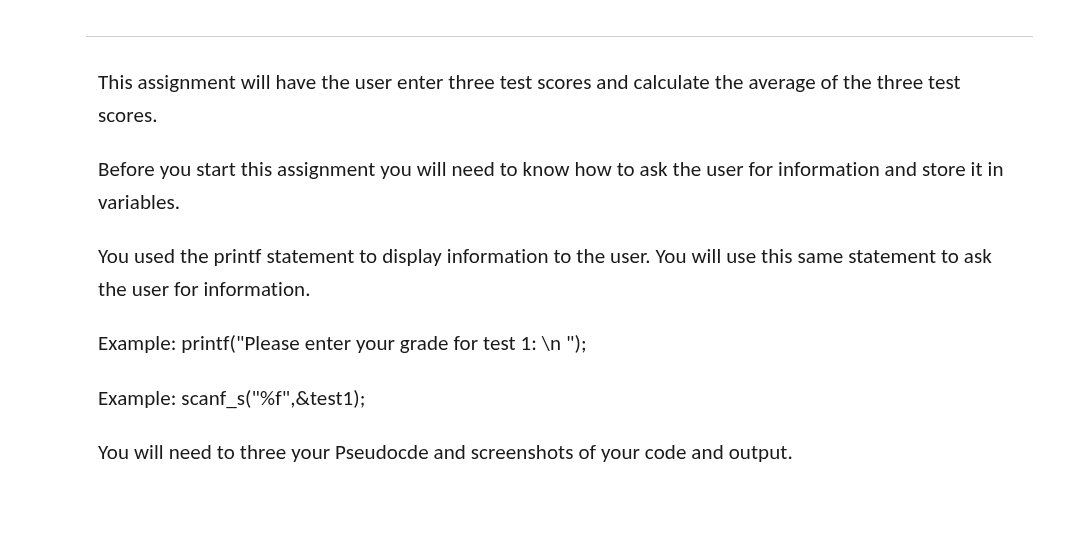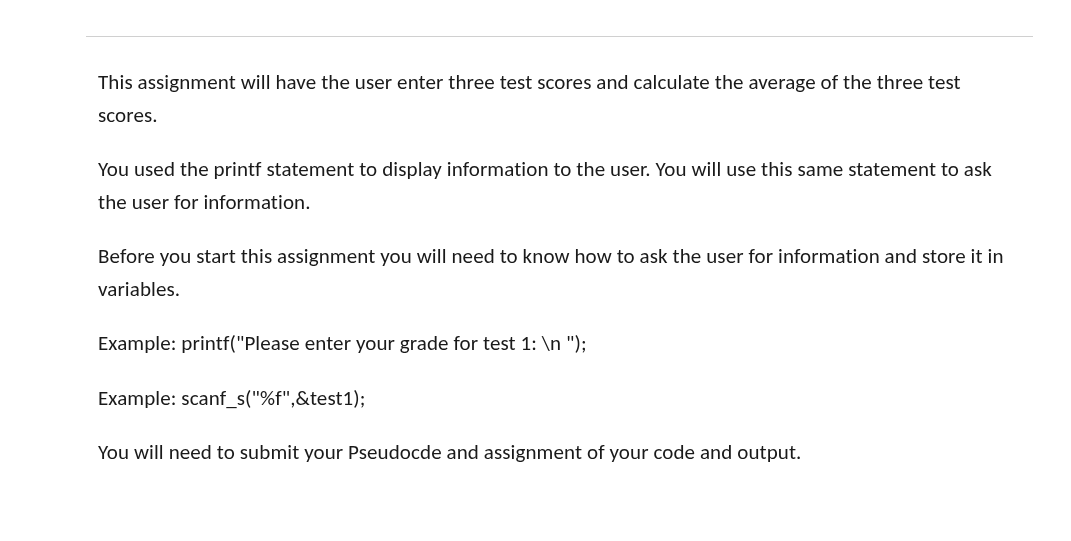--- a/index.html
+++ b/index.html
@@ -39,18 +39,18 @@
     margin-bottom: 0;
   }
 </style>
 </head>
 <body>
 
 <div class="top-rule"></div>
 
 <div class="content">
   <p>This assignment will have the user enter three test scores and calculate the average of the three test scores.</p>
+  <p>Before you start this assignment you will need to know how to ask the user for information and store it in variables.</p>
   <p>You used the printf statement to display information to the user.  You will use this same statement to ask the user for information.</p>
-  <p>Before you start this assignment you will need to know how to ask the user for information and store it in variables.</p>
   <p>Example:  printf("Please enter your grade for test 1: \n ");</p>
   <p>Example:  scanf_s("%f",&amp;test1);</p>
-  <p>You will need to submit your Pseudocde and assignment of your code and output.</p>
+  <p>You will need to three your Pseudocde and screenshots of your code and output.</p>
 </div>
 
 </body></html>

